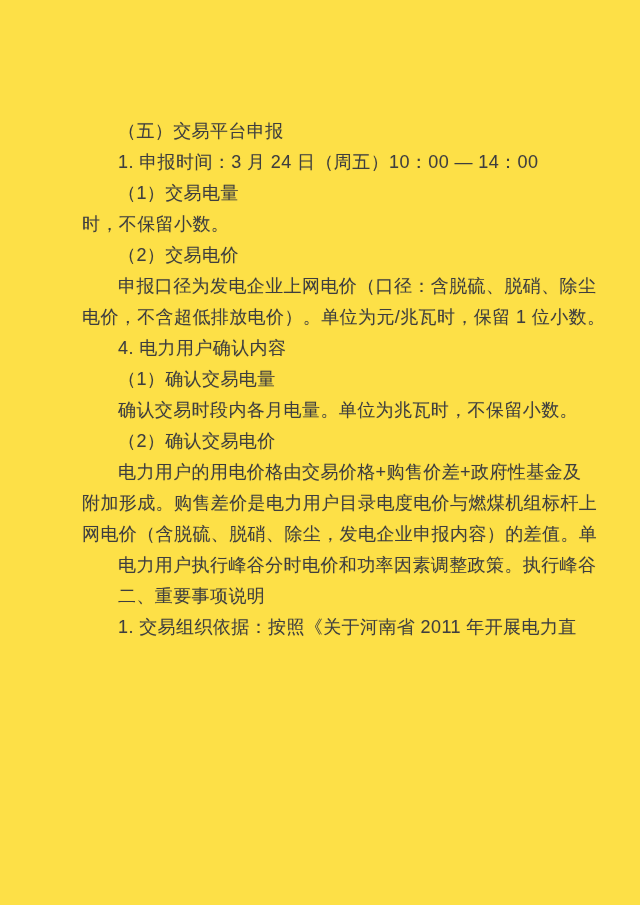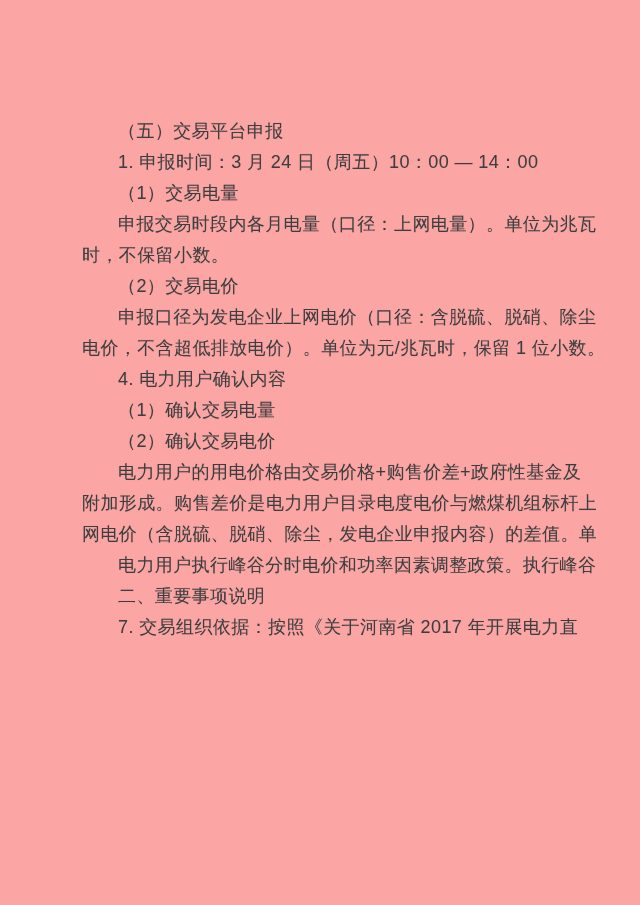--- a/index.html
+++ b/index.html
@@ -4,21 +4,21 @@
 <style>
   html, body {
     margin: 0;
     padding: 0;
     background: #ffffff;
   }
   .page {
     position: relative;
     width: 640px;
     height: 905px;
-    background: #fca5a5;
+    background: #fde047;
     overflow: hidden;
     font-family: "Liberation Sans", "DejaVu Sans", sans-serif;
   }
   .text-block {
     position: absolute;
     left: 82px;
     top: 116px;
     width: 481px;
     color: #3e3e3e;
     font-size: 18px;
@@ -35,28 +35,28 @@
   }
 </style>
 </head>
 <body>
 
 <div class="page">
   <div class="text-block">
       <div class="line indent">（五）交易平台申报</div>
       <div class="line indent">1. 申报时间：3 月 24 日（周五）10：00 — 14：00</div>
       <div class="line indent">（1）交易电量</div>
-      <div class="line indent">申报交易时段内各月电量（口径：上网电量）。单位为兆瓦</div>
       <div class="line">时，不保留小数。</div>
       <div class="line indent">（2）交易电价</div>
       <div class="line indent">申报口径为发电企业上网电价（口径：含脱硫、脱硝、除尘</div>
       <div class="line">电价，不含超低排放电价）。单位为元/兆瓦时，保留 1 位小数。</div>
       <div class="line indent">4. 电力用户确认内容</div>
       <div class="line indent">（1）确认交易电量</div>
+      <div class="line indent">确认交易时段内各月电量。单位为兆瓦时，不保留小数。</div>
       <div class="line indent">（2）确认交易电价</div>
       <div class="line indent">电力用户的用电价格由交易价格+购售价差+政府性基金及</div>
       <div class="line">附加形成。购售差价是电力用户目录电度电价与燃煤机组标杆上</div>
       <div class="line">网电价（含脱硫、脱硝、除尘，发电企业申报内容）的差值。单</div>
       <div class="line indent">电力用户执行峰谷分时电价和功率因素调整政策。执行峰谷</div>
       <div class="line indent">二、重要事项说明</div>
-      <div class="line indent">7. 交易组织依据：按照《关于河南省 2017 年开展电力直</div>
+      <div class="line indent">1. 交易组织依据：按照《关于河南省 2011 年开展电力直</div>
     </div>
 </div>
 
 </body></html>

